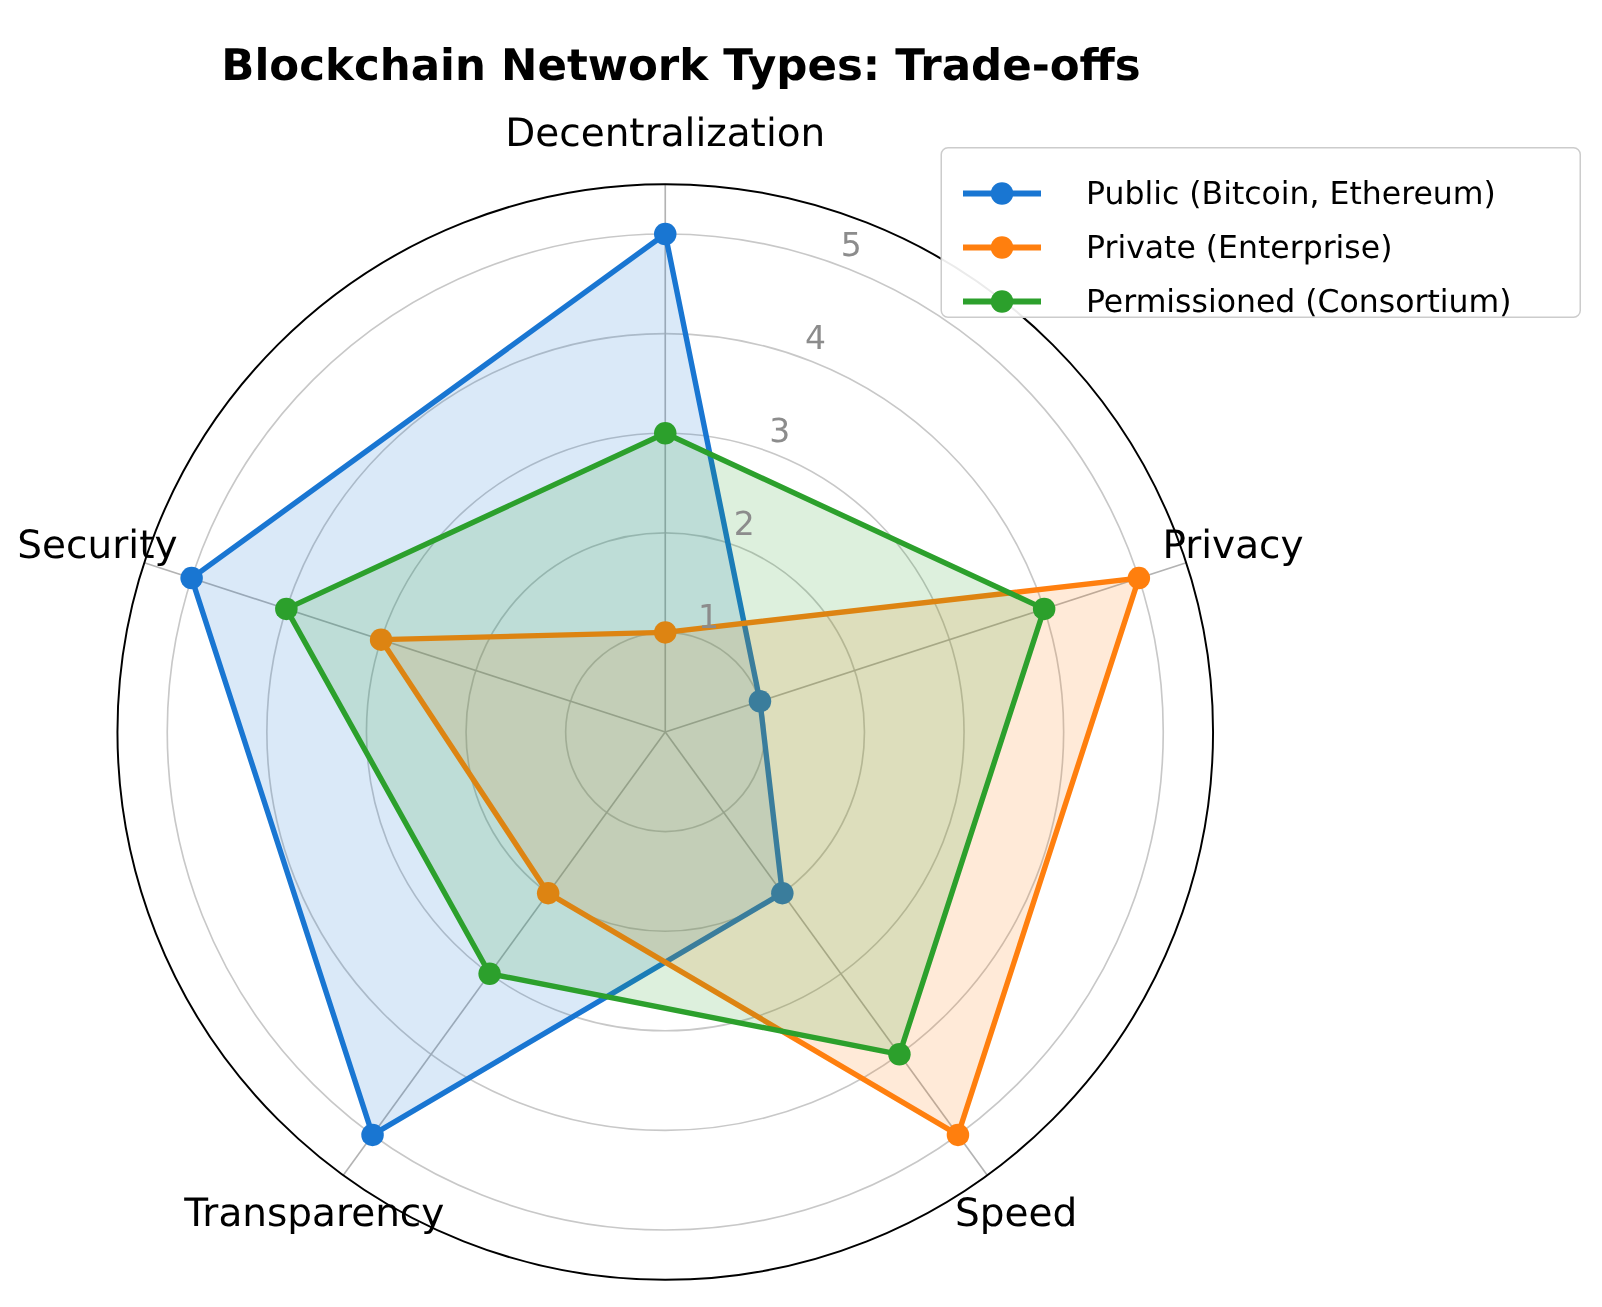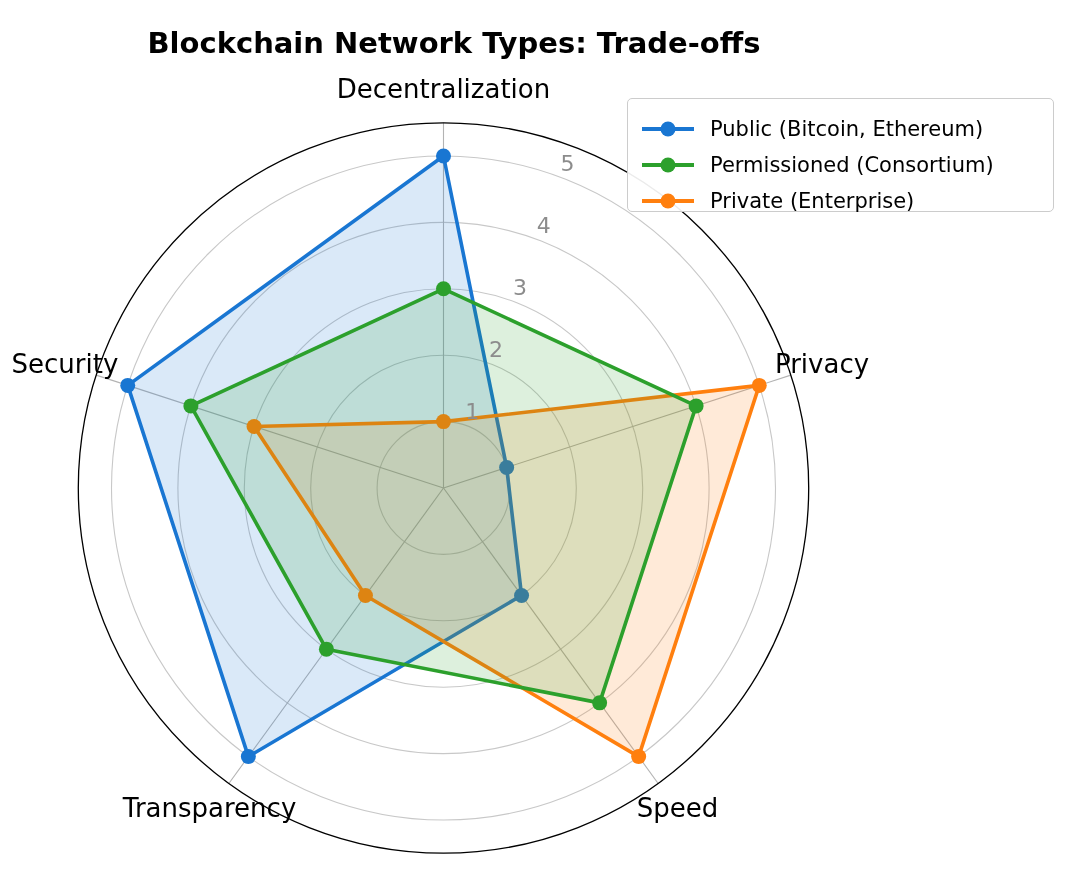--- a/index.html
+++ b/index.html
@@ -42,21 +42,21 @@
     border: 1px solid #cccccc;
     border-radius: 5px;
     display: flex;
     flex-direction: column;
     justify-content: space-around;
     padding: 6px 10px 6px 12px;
   }
   .legend-entry {
     display: flex;
     align-items: center;
-    gap: 14px;
+    gap: 28px;
     margin-top: 12px;
   }
   .legend-label {
     font-size: 21px;
     color: #000000;
     white-space: nowrap;
   }
   .legend-marker {
     flex: 0 0 auto;
   }
@@ -116,27 +116,27 @@
   <div class="legend">
     <div class="legend-entry">
       <svg class="legend-marker" width="56" height="18">
         <line x1="2" y1="9" x2="54" y2="9" stroke-width="4" stroke="#1976d2"></line>
         <circle cx="28" cy="9" r="7.5" fill="#1976d2"></circle>
       </svg>
       <span class="legend-label">Public (Bitcoin, Ethereum)</span>
     </div>
     <div class="legend-entry">
       <svg class="legend-marker" width="56" height="18">
+        <line x1="2" y1="9" x2="54" y2="9" stroke-width="4" stroke="#ff7f0e"></line>
+        <circle cx="28" cy="9" r="7.5" fill="#ff7f0e"></circle>
+      </svg>
+      <span class="legend-label">Private (Enterprise)</span>
+    </div>
+    <div class="legend-entry">
+      <svg class="legend-marker" width="56" height="18">
         <line x1="2" y1="9" x2="54" y2="9" stroke-width="4" stroke="#2ca02c"></line>
         <circle cx="28" cy="9" r="7.5" fill="#2ca02c"></circle>
       </svg>
       <span class="legend-label">Permissioned (Consortium)</span>
-    </div>
-    <div class="legend-entry">
-      <svg class="legend-marker" width="56" height="18">
-        <line x1="2" y1="9" x2="54" y2="9" stroke-width="4" stroke="#ff7f0e"></line>
-        <circle cx="28" cy="9" r="7.5" fill="#ff7f0e"></circle>
-      </svg>
-      <span class="legend-label">Private (Enterprise)</span>
     </div>
   </div>
 
 </div>
 
 </body></html>

